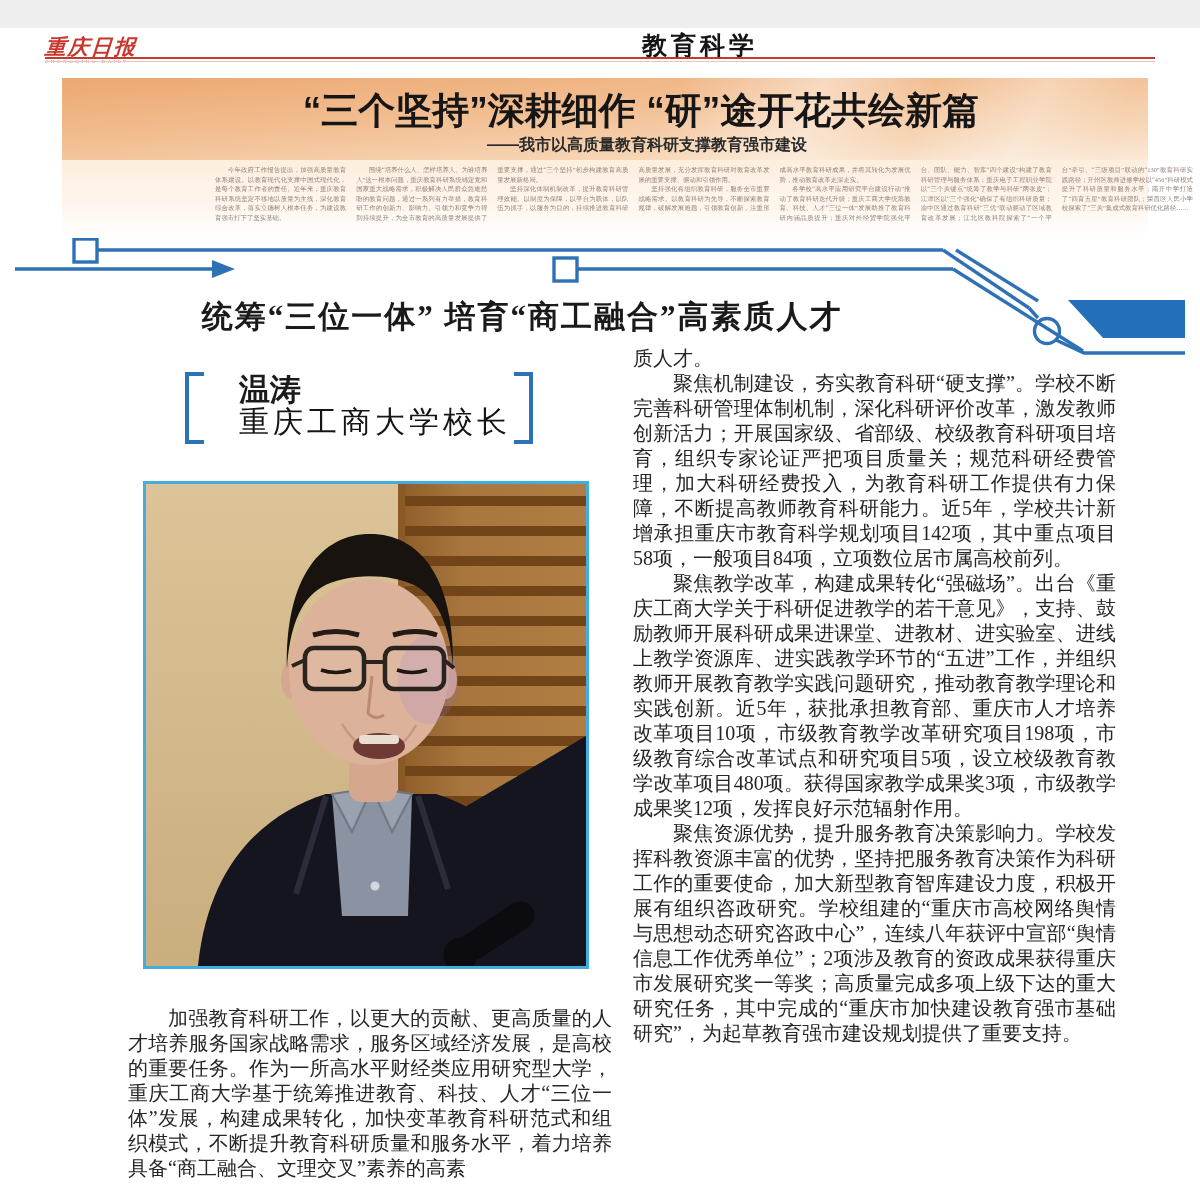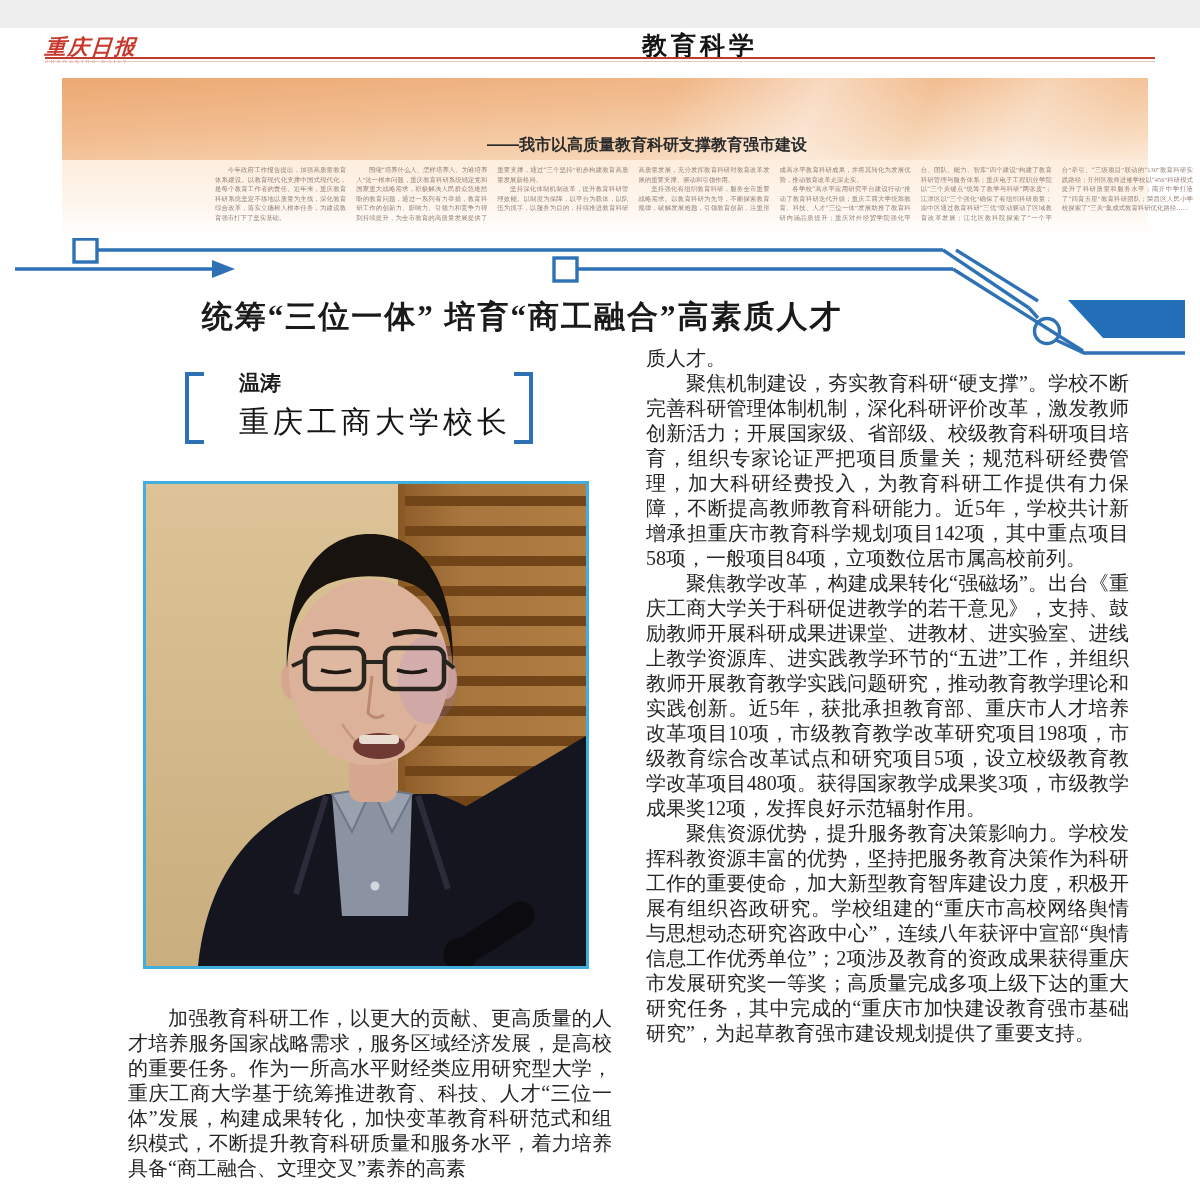--- a/index.html
+++ b/index.html
@@ -43,53 +43,54 @@
   
   #headline2{left:0px;top:296px;width:1044px;text-align:center;
         font-family:"Liberation Serif",serif;font-weight:900;font-size:31px;
         letter-spacing:2px;color:#1a1a1a;}
 
   
   .bracket{width:15px;height:64px;border:0 solid #2e72b5;}
   #bracket-l{left:185px;top:372px;border-left-width:4px;border-top-width:4px;border-bottom-width:4px;}
   #bracket-r{left:514px;top:372px;border-right-width:4px;border-top-width:4px;border-bottom-width:4px;}
   #author-name{left:239px;top:369px;font-family:"Liberation Sans",sans-serif;
-        font-weight:900;font-size:21px;color:#1b1b1b;}
+        font-weight:900;font-size:31px;color:#1b1b1b;}
   #author-title{left:239px;top:402px;font-family:"Liberation Serif",serif;
         font-size:30px;letter-spacing:4px;color:#151515;}
 
   
   #photo{left:143px;top:481px;width:440px;height:482px;border:3px solid #41aede;background:#d8c093;}
 
   
   .bodytext{font-family:"Liberation Serif","DejaVu Serif",serif;font-size:20px;
         line-height:25px;color:#262626;text-align:justify;}
   #col-left{left:128px;top:1006px;width:484px;height:190px;overflow:hidden;}
   #col-left p{margin:0;text-indent:2em;}
-  #col-right{left:646px;top:346px;width:483px;height:852px;overflow:hidden;}
+  #col-right{left:633px;top:346px;width:483px;height:852px;overflow:hidden;}
   #col-right p{margin:0;text-indent:2em;}
   #col-right p.noindent{text-indent:0;}
 </style>
 </head>
 <body>
 
 <div id="page">
 
   <div class="abs" id="top-gray"></div>
   <div class="abs" id="logo">
     <div class="logo-main">重庆日报</div>
     <div class="logo-sub">CHONGQING DAILY</div>
   </div>
   <div class="abs" id="section-title">教育科学</div>
   <div class="abs" id="mast-line"></div>
   <div class="abs" id="mast-line2"></div>
 
   <div class="abs" id="banner"></div>
   <div class="abs" id="banner-sheen"></div>
   <div class="abs" id="banner-fade"></div>
+  <div class="abs" id="headline">“三个坚持”深耕细作 “研”途开花共绘新篇</div>
   <div class="abs" id="subhead">——我市以高质量教育科研支撑教育强市建设</div>
 
   <div class="abs" id="intro">
     <p>今年政府工作报告提出，加强高质量教育体系建设。以教育现代化支撑中国式现代化，是每个教育工作者的责任。近年来，重庆教育科研系统坚定不移地以质量为主线，深化教育综合改革，落实立德树人根本任务，为建设教育强市打下了坚实基础。</p>
     <p>围绕“培养什么人、怎样培养人、为谁培养人”这一根本问题，重庆教育科研系统锚定党和国家重大战略需求，积极解决人民群众急难愁盼的教育问题，通过一系列有力举措，教育科研工作的创新力、影响力、引领力和竞争力得到持续提升，为全市教育的高质量发展提供了重要支撑，通过“三个坚持”初步构建教育高质量发展新格局。</p>
     <p>坚持深化体制机制改革，提升教育科研管理效能。以制度为保障，以平台为载体，以队伍为抓手，以服务为目的，持续推进教育科研高质量发展，充分发挥教育科研对教育改革发展的重要支撑、驱动和引领作用。</p>
     <p>坚持强化有组织教育科研，服务全市重要战略需求。以教育科研为先导，不断探索教育规律，破解发展难题，引领教育创新，注重形成高水平教育科研成果，并将其转化为发展优势，推动教育改革走深走实。</p>
     <p>各学校“高水平应用研究平台建设行动”推动了教育科研迭代升级；重庆工商大学统筹教育、科技、人才“三位一体”发展助推了教育科研内涵品质提升；重庆对外经贸学院强化平台、团队、能力、智库“四个建设”构建了教育科研管理与服务体系；重庆电子工程职业学院以“三个关键点”统筹了教学与科研“两张皮”；江津区以“三个强化”确保了有组织科研质量；渝中区通过教育科研“三优”联动驱动了区域教育改革发展；江北区教科院探索了“一个平台”牵引、“三级项目”联动的“130”教育科研实践路径；开州区教师进修学校以“456”科研模式提升了科研质量和服务水平；南开中学打造了“四育五星”教育科研团队；荣昌区人民小学校探索了“三关”集成式教育科研优化路径……</p>
 
   </div>

